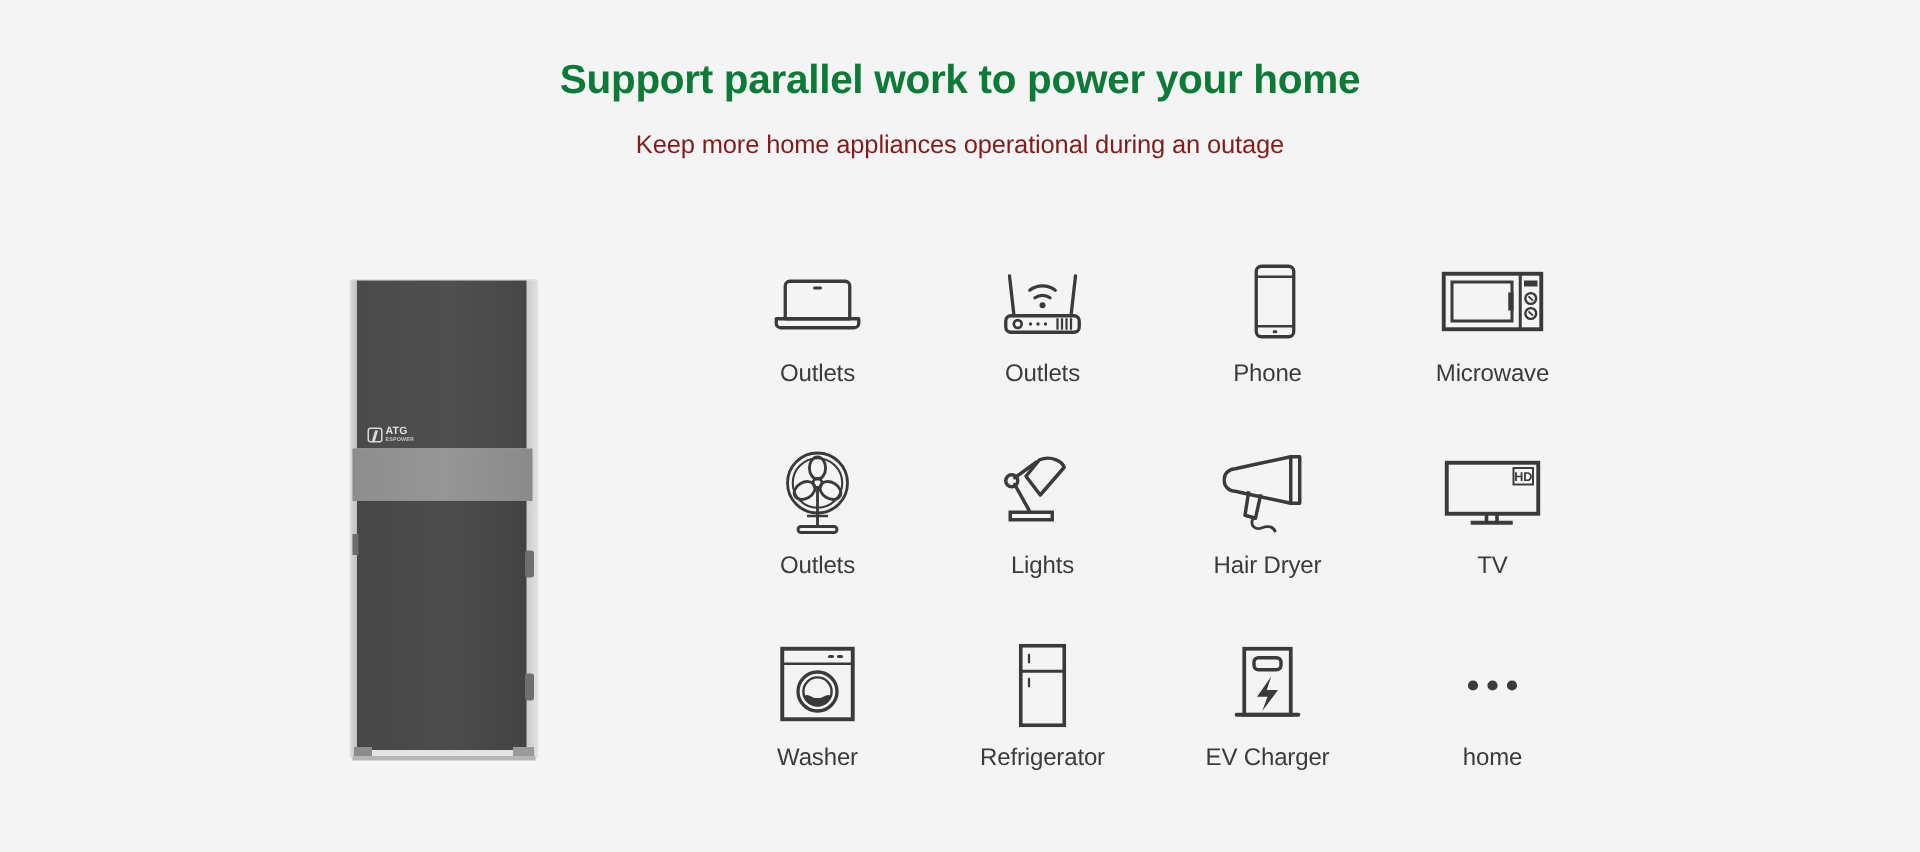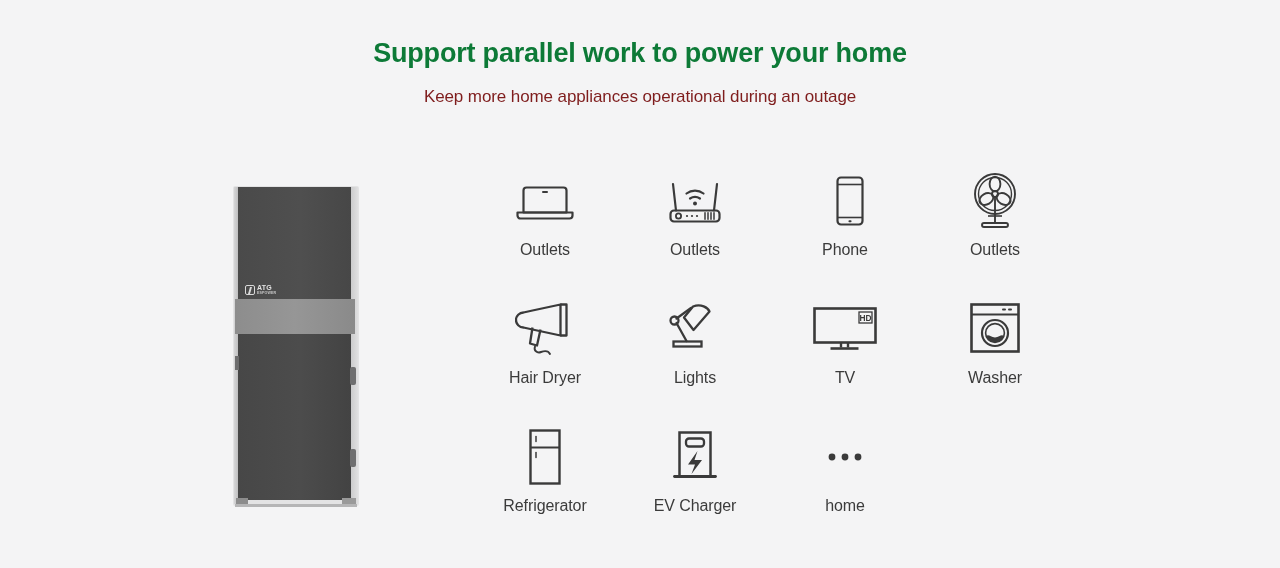--- a/index.html
+++ b/index.html
@@ -325,73 +325,89 @@
         <svg width="40" height="52" viewBox="0 0 40 52">
           <rect x="12.5" y="2.5" width="25" height="47" rx="3.5" fill="none" stroke="#3a3a3a" stroke-width="2.2"></rect>
           <path d="M12.5 9.5h25" stroke="#3a3a3a" stroke-width="1.6"></path>
           <path d="M12.5 42.5h25" stroke="#3a3a3a" stroke-width="1.6"></path>
           <rect x="23.5" y="45.2" width="3" height="2" rx="0.8" fill="#3a3a3a"></rect>
         </svg>
       </span>
       <span class="label">Phone</span>
     </div>
 
+    <div class="cell">
+      <span class="glyph">
+        <svg width="70" height="46" viewBox="0 0 70 46">
+          <rect x="2.5" y="4.5" width="65" height="37" fill="none" stroke="#3a3a3a" stroke-width="2.6"></rect>
+          <rect x="8" y="10" width="40" height="26" fill="none" stroke="#3a3a3a" stroke-width="2"></rect>
+          <rect x="45.5" y="17" width="3.5" height="12" fill="#3a3a3a"></rect>
+          <path d="M53.5 4.5v37" stroke="#3a3a3a" stroke-width="2"></path>
+          <rect x="56" y="9" width="9" height="4" fill="#3a3a3a"></rect>
+          <circle cx="60.5" cy="21" r="3.6" fill="none" stroke="#3a3a3a" stroke-width="1.6"></circle>
+          <path d="M59 19.6l3 2.8" stroke="#3a3a3a" stroke-width="1.3"></path>
+          <circle cx="60.5" cy="31" r="3.6" fill="none" stroke="#3a3a3a" stroke-width="1.6"></circle>
+          <path d="M59 29.6l3 2.8" stroke="#3a3a3a" stroke-width="1.3"></path>
+        </svg>
+      </span>
+      <span class="label">Microwave</span>
+    </div>
 
     <div class="cell">
       <span class="glyph">
         <svg width="58" height="60" viewBox="0 0 58 60">
           <g fill="none" stroke="#3a3a3a" stroke-width="1.9">
             <circle cx="29" cy="23" r="20"></circle>
             <circle cx="29" cy="23" r="16.5" stroke-width="1.4"></circle>
 
             <ellipse cx="29" cy="13" rx="5.4" ry="7.4"></ellipse>
             <ellipse cx="20.4" cy="28" rx="7.4" ry="5.4" transform="rotate(-30 20.4 28)"></ellipse>
             <ellipse cx="37.6" cy="28" rx="7.4" ry="5.4" transform="rotate(30 37.6 28)"></ellipse>
             <circle cx="29" cy="23" r="3"></circle>
 
             <path d="M29 26v26" stroke-linecap="round"></path>
             <path d="M22 45h14" stroke-width="1.6"></path>
           </g>
           <rect x="16" y="52" width="26" height="4" rx="2" fill="none" stroke="#3a3a3a" stroke-width="1.9"></rect>
         </svg>
       </span>
       <span class="label">Outlets</span>
+    </div>
+
+    <div class="cell">
+      <span class="glyph">
+        <svg width="58" height="58" viewBox="0 0 58 58">
+          <g fill="none" stroke="#3a3a3a" stroke-width="2.3" stroke-linejoin="round" stroke-linecap="round">
+
+            <path d="M27 6.5c8 -3 15 1 16.5 5L27.5 30 18 17.5z"></path>
+
+            <path d="M10.5 18.5 L25 8"></path>
+            <path d="M10.5 23 L20.5 41"></path>
+            <circle cx="8.5" cy="20.5" r="4"></circle>
+          </g>
+          <rect x="7.5" y="41.5" width="28" height="5" fill="none" stroke="#3a3a3a" stroke-width="2.3"></rect>
+        </svg>
+      </span>
+      <span class="label">Lights</span>
     </div>
 
     <div class="cell">
       <span class="glyph">
         <svg width="60" height="58" viewBox="0 0 60 58">
           <g fill="none" stroke="#3a3a3a" stroke-width="2.3" stroke-linejoin="round">
             <path d="M8.5 12.5a7.5 7.5 0 0 0 0 15l9 2 28 6v-31l-28 6z"></path>
             <path d="M45.5 4.5h6v31h-6"></path>
             <path d="M17.5 27.5l-2.5 16 7 2 3.5-16"></path>
           </g>
           <g fill="none" stroke="#3a3a3a" stroke-width="1.9" stroke-linecap="round">
             <path d="M20 46.5c-1.5 4 2 7 6 5.5s7.5-1 9 2"></path>
           </g>
         </svg>
       </span>
       <span class="label">Hair Dryer</span>
-    </div>
-
-    <div class="cell">
-      <span class="glyph">
-        <svg width="58" height="58" viewBox="0 0 58 58">
-          <g fill="none" stroke="#3a3a3a" stroke-width="2.3" stroke-linejoin="round" stroke-linecap="round">
-
-            <path d="M27 6.5c8 -3 15 1 16.5 5L27.5 30 18 17.5z"></path>
-
-            <path d="M10.5 18.5 L25 8"></path>
-            <path d="M10.5 23 L20.5 41"></path>
-            <circle cx="8.5" cy="20.5" r="4"></circle>
-          </g>
-          <rect x="7.5" y="41.5" width="28" height="5" fill="none" stroke="#3a3a3a" stroke-width="2.3"></rect>
-        </svg>
-      </span>
-      <span class="label">Lights</span>
     </div>
 
     <div class="cell">
       <span class="glyph">
         <svg width="66" height="48" viewBox="0 0 66 48">
           <rect x="2.5" y="3.5" width="61" height="34" fill="none" stroke="#3a3a3a" stroke-width="2.6"></rect>
           <rect x="47" y="7" width="13" height="11" fill="none" stroke="#3a3a3a" stroke-width="1.3"></rect>
           <text x="53.5" y="15.6" text-anchor="middle" font-family="Liberation Sans, sans-serif" font-size="8.4" font-weight="bold" fill="#3a3a3a">HD</text>
           <path d="M29 37.5v5" stroke="#3a3a3a" stroke-width="2.4"></path>
           <path d="M36 37.5v5" stroke="#3a3a3a" stroke-width="2.4"></path>

